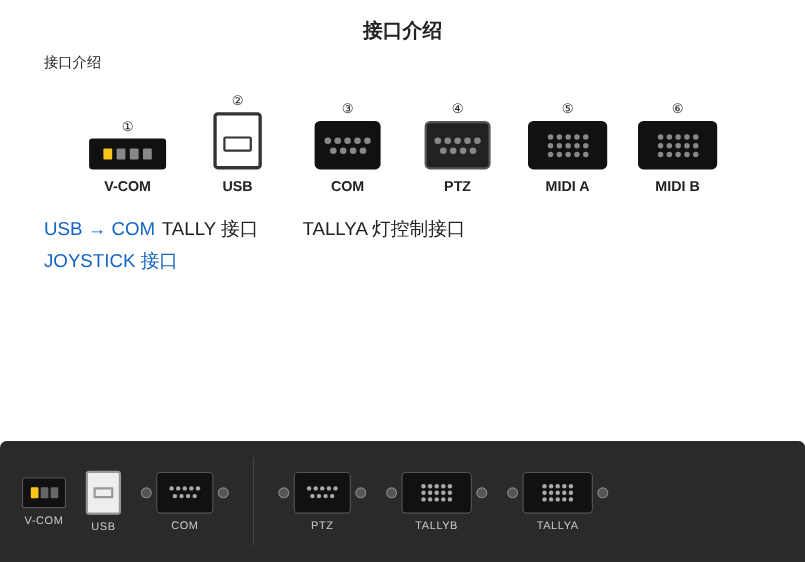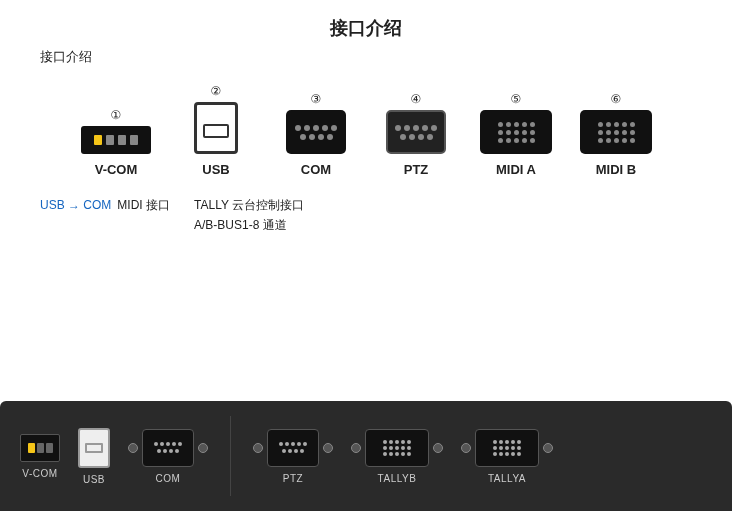--- a/index.html
+++ b/index.html
@@ -170,22 +170,22 @@
     .db15-pin {
       width: 5px;
       height: 5px;
       background: #888;
       border-radius: 50%;
     }
 
     .description-area {
       display: flex;
       padding: 6px 30px 6px 40px;
-      gap: 0;
-      font-size: 12px;
+      gap: 16px;
+      font-size: 17px;
       line-height: 1.7;
     }
 
     .desc-col {
       display: flex;
       flex-direction: column;
     }
 
     .desc-row {
       display: flex;
@@ -492,29 +492,29 @@
     </div>
     <span class="connector-label">MIDI B</span>
   </div>
 
 </div>
 
 <div class="description-area">
   <div class="desc-col" style="margin-right: 14px;">
     <div class="desc-row">
       <span class="desc-highlight">USB → COM</span>
-      <span>MIDI 接口</span>
+      <span>TALLY 接口</span>
+    </div>
+    <div class="desc-row">
+      <span class="desc-highlight">JOYSTICK 接口</span>
     </div>
   </div>
   <div class="desc-col" style="margin-left: 10px;">
     <div class="desc-row">
-      <span>TALLY  云台控制接口</span>
-    </div>
-    <div class="desc-row">
-      <span>A/B-BUS1-8 通道</span>
+      <span>TALLYA  灯控制接口</span>
     </div>
   </div>
 </div>
 
 <div class="bottom-panel">
 
   <div class="panel-port">
     <div class="panel-vcom">
       <div class="panel-vcom-pin"></div>
       <div class="panel-vcom-pin2"></div>

